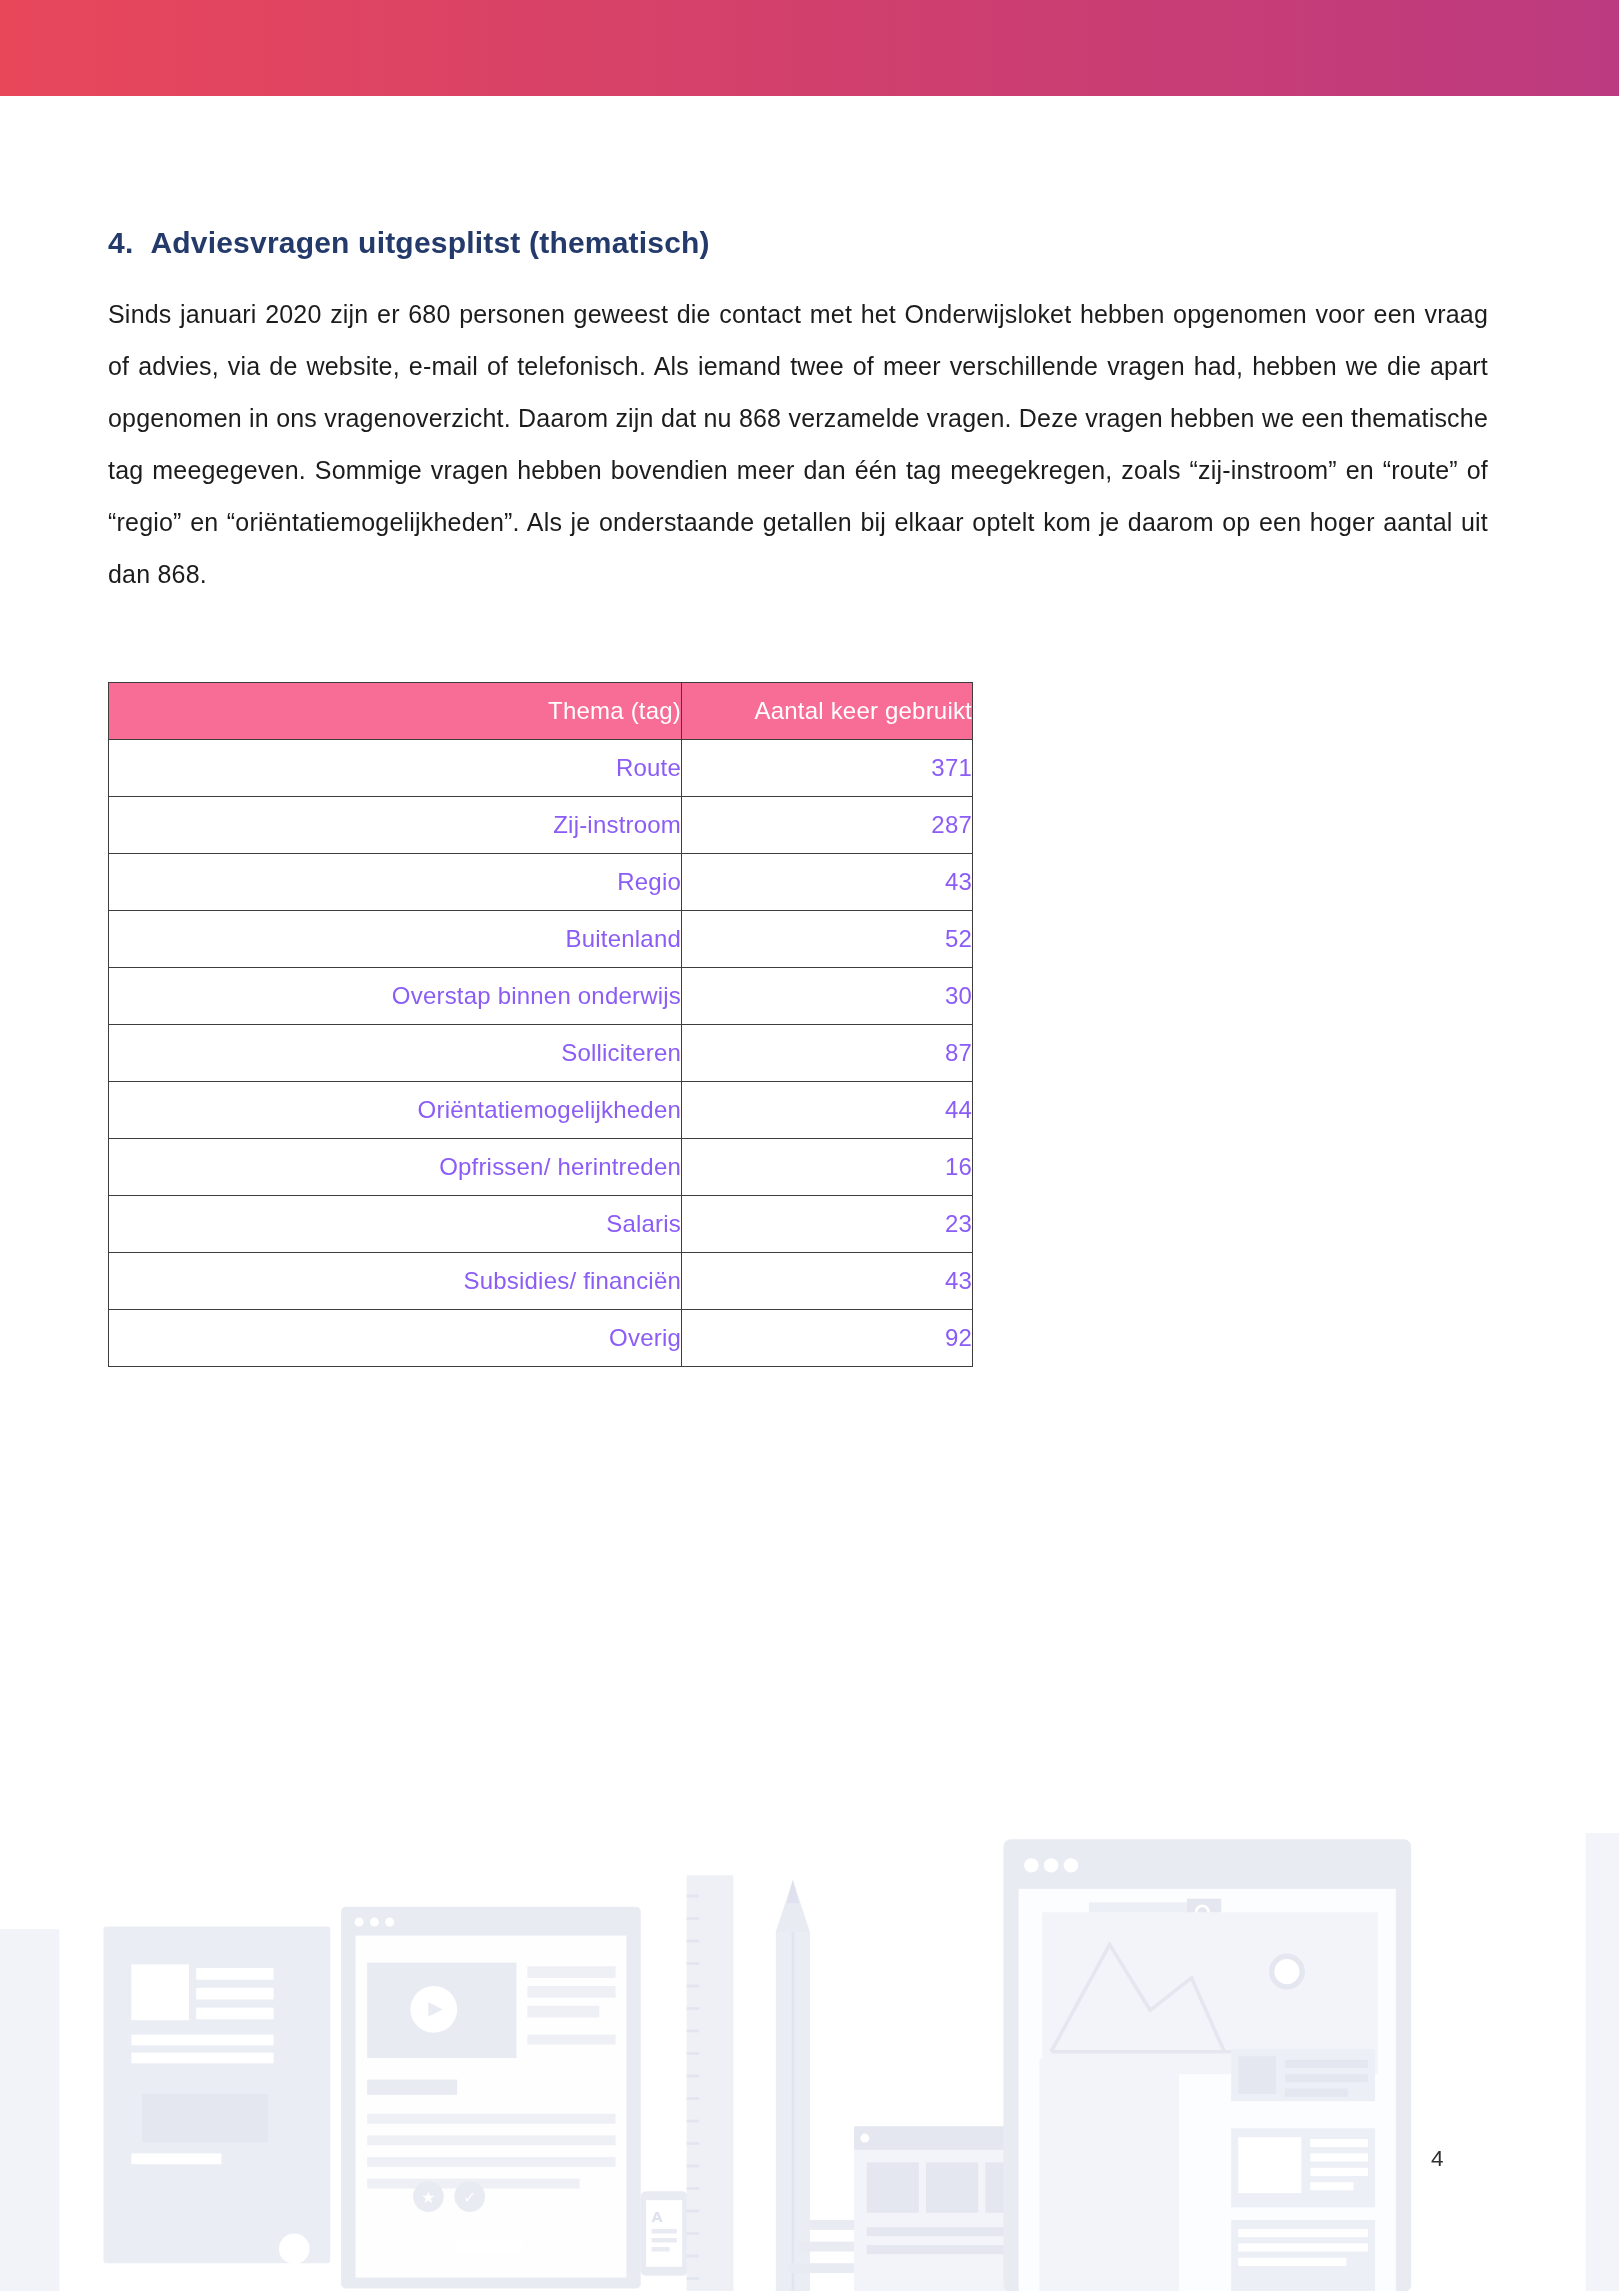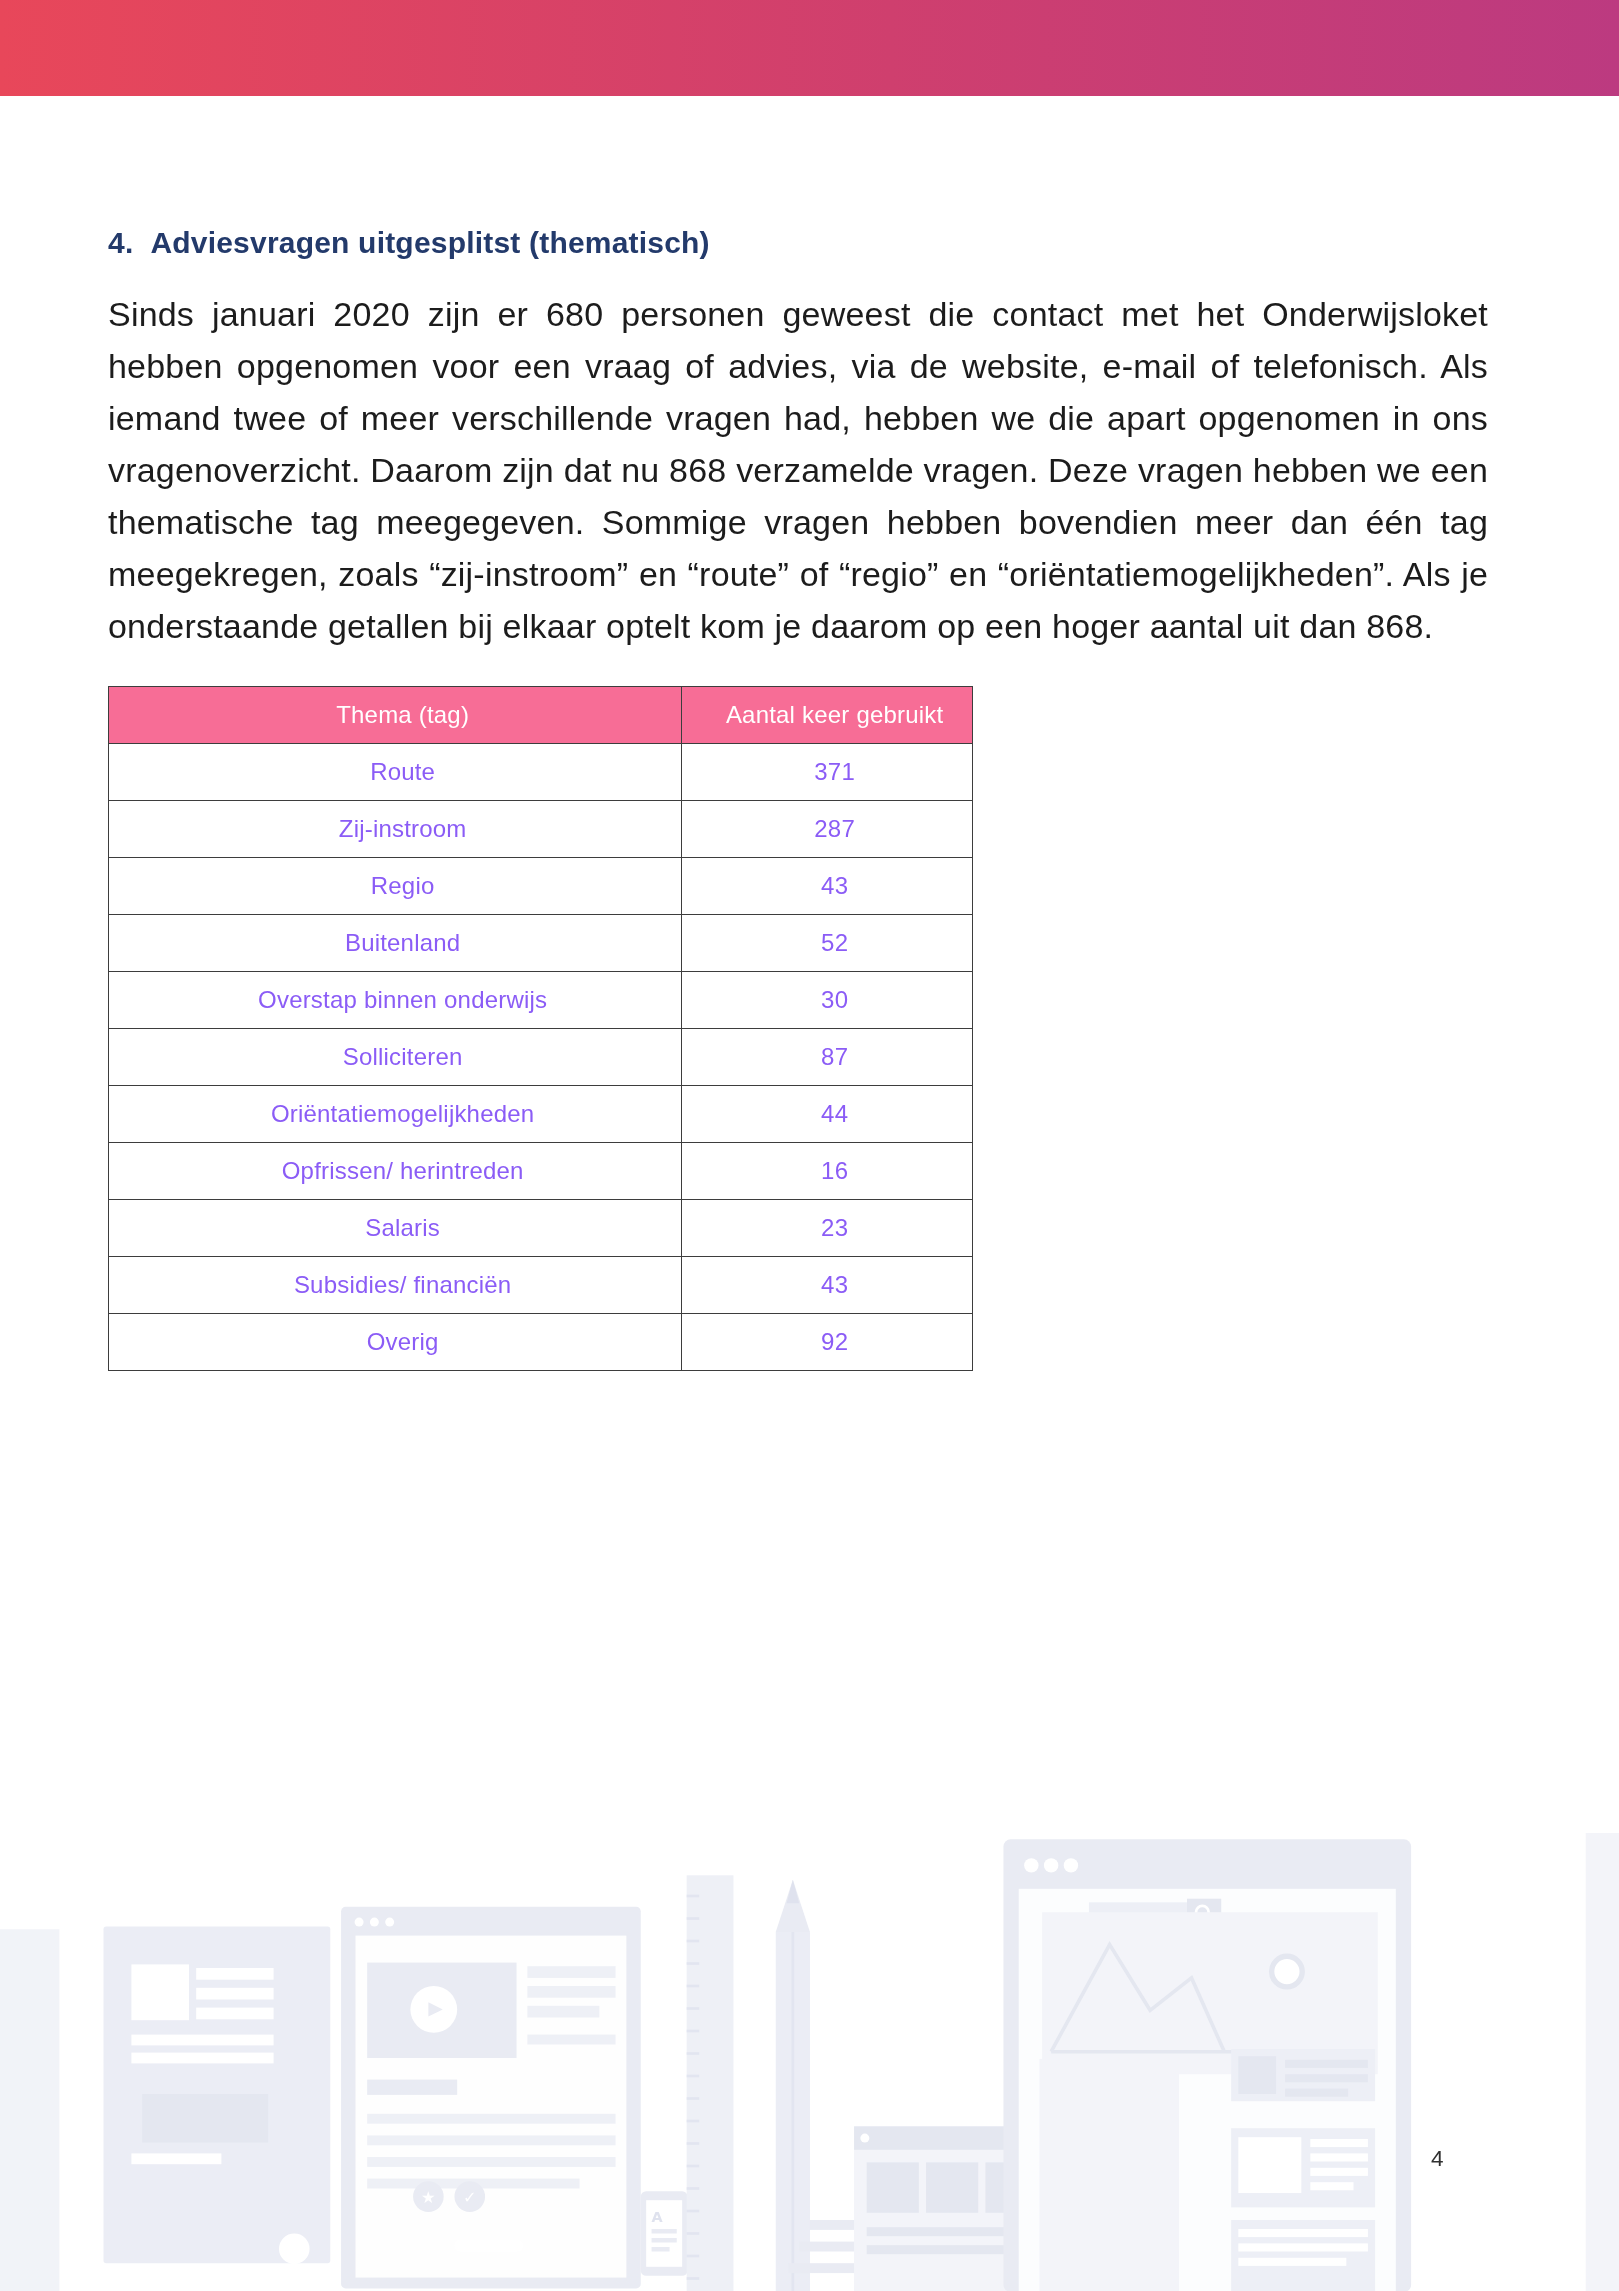--- a/index.html
+++ b/index.html
@@ -29,37 +29,37 @@
     font-size: 30px;
     line-height: 37px;
     font-weight: bold;
     color: #233a6b;
     letter-spacing: 0.2px;
   }
   .doc-heading .h-num { margin-right: 17px; }
   .paragraph {
     margin-top: 27px;
     height: 364px;
-    font-size: 34px;
+    font-size: 25px;
     line-height: 52px;
     letter-spacing: 0.2px;
     text-align: justify;
     color: #1c1c1c;
   }
   table.theme-table {
     margin-top: 30px;
     border-collapse: collapse;
     width: 864px;
     table-layout: fixed;
   }
   .theme-table th, .theme-table td {
     border: 1.8px solid #3d3d3d;
     height: 56px;
     padding: 0 0 0 15.3px;
-    text-align: center;
+    text-align: right;
     vertical-align: middle;
     font-size: 24px;
     letter-spacing: 0.2px;
     overflow: hidden;
     white-space: nowrap;
   }
   .theme-table th {
     background: #f76d96;
     color: #ffffff;
     font-weight: 400;

